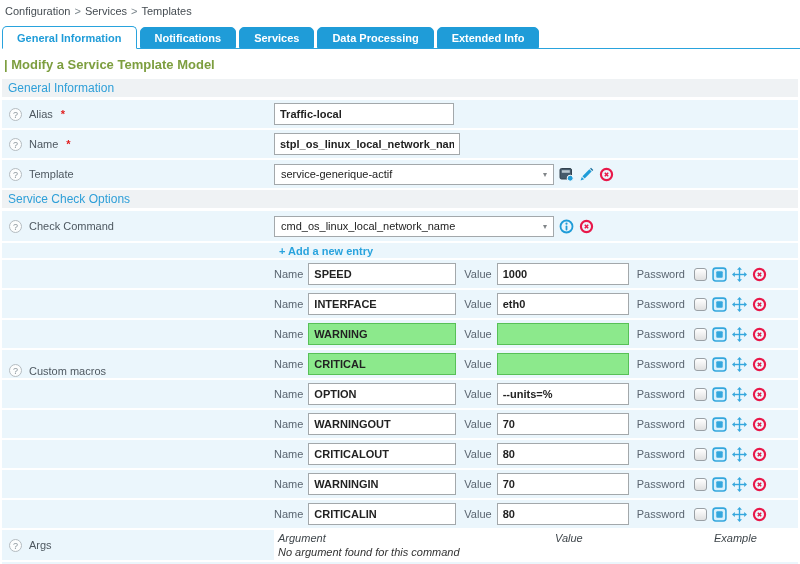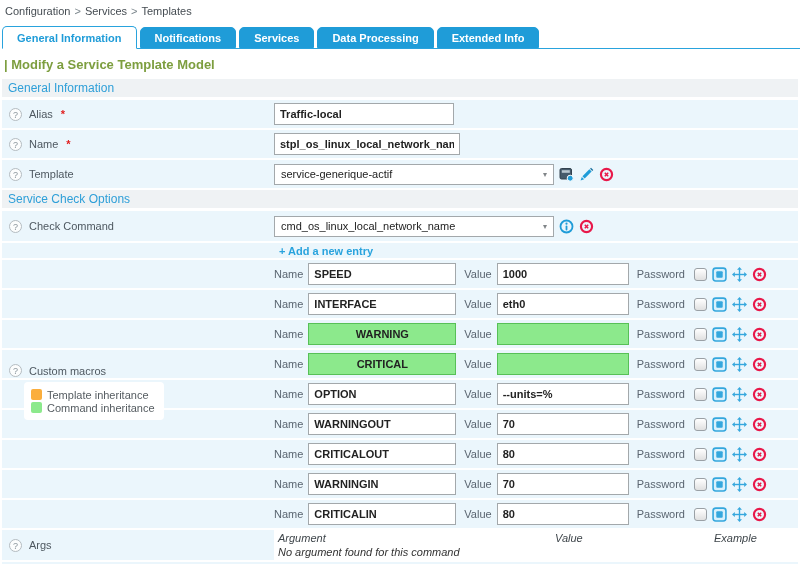--- a/index.html
+++ b/index.html
@@ -36,21 +36,21 @@
 
   .add-entry-band { display: flex; background: #ebf6fc; margin-bottom: 2px; height: 15px; align-items: center; }
   .add-link { margin-left: 277px; color: #29a3dd; font-weight: bold; text-decoration: none; cursor: pointer; font-size: 11px; }
 
   .macros-wrap { position: relative; }
   .macro-row { display: flex; align-items: center; background: #ebf6fc; margin-bottom: 2px; height: 28px; }
   .macro-spacer { width: 272px; flex-shrink: 0; }
   .mlabel { color: #5a6570; margin-right: 5px; }
   .macro-row .name-in { width: 148px; margin-right: 8px; }
   .macro-row .val-in { width: 132px; margin-right: 8px; }
-  .macro-row.inherit-command .ti { background: #8ce98c; border-color: #57c057; text-align: center; }
+  .macro-row.inherit-command .ti { background: #8ce98c; border-color: #57c057; }
   .checkbox { display: inline-block; width: 13px; height: 13px; border: 1px solid #9aa0a5; border-radius: 3px; background: linear-gradient(#ffffff, #e0e0e0); margin-left: 4px; cursor: pointer; }
 
   .macros-left { position: absolute; left: 7px; top: 104px; display: flex; align-items: center; gap: 7px; color: #4e5860; }
   .legend-box { position: absolute; left: 22px; top: 122px; background: #fff; border-radius: 4px; padding: 6px 9px 6px 7px; }
   .legend-item { display: flex; align-items: center; gap: 5px; height: 13px; color: #555c61; }
   .legend-swatch { width: 11px; height: 11px; border-radius: 2px; display: inline-block; }
 
   .args-row { display: flex; background: #ebf6fc; margin-bottom: 2px; min-height: 27px; }
   .args-label { width: 272px; flex-shrink: 0; display: flex; align-items: center; gap: 7px; padding-left: 7px; color: #4e5860; }
   .args-table { flex: 1; background: #fff; padding: 2px 0 2px 4px; font-style: italic; }
@@ -159,30 +159,20 @@
   <div class="add-entry-band">
     <a class="add-link">+ Add a new entry</a>
   </div>
 
   <div class="macros-wrap">
 
     <div class="macros-left">
       <span class="help">?</span>
       <span>Custom macros</span>
     </div>
-    <div class="legend-box">
-      <div class="legend-item">
-        <span class="legend-swatch" style="background:#fbae3d;"></span>
-        <span>Template inheritance</span>
-      </div>
-      <div class="legend-item">
-        <span class="legend-swatch" style="background:#8ce98c;"></span>
-        <span>Command inheritance</span>
-      </div>
-    </div>
 
     <div class="macro-row">
       <div class="macro-spacer"></div>
       <span class="mlabel">Name</span>
       <input class="ti name-in" value="SPEED" style="">
       <span class="mlabel">Value</span>
       <input class="ti val-in" value="1000" style="">
       <span class="mlabel">Password</span>
       <span class="checkbox"></span>
       <span class="icon-btn">

